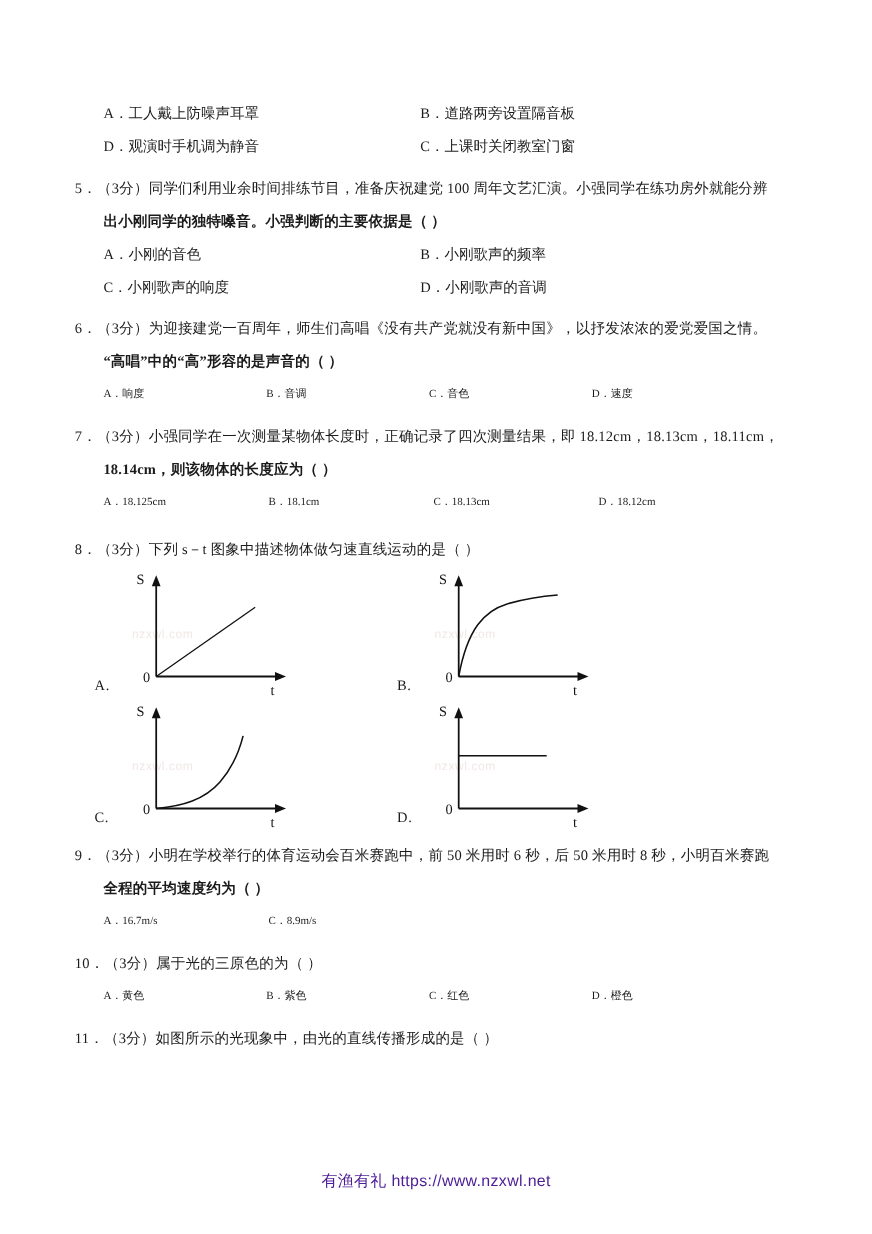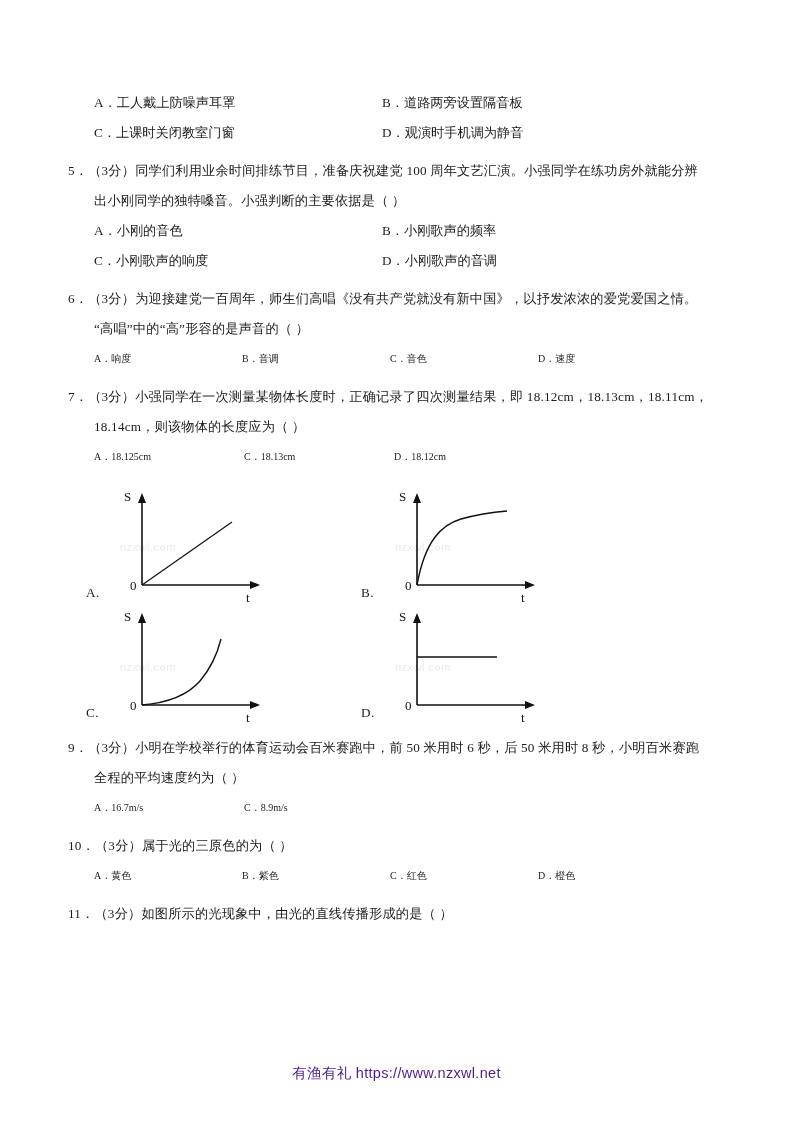--- a/index.html
+++ b/index.html
@@ -32,20 +32,21 @@
 
   
   .qline {
     font-size: 13.2px;
     line-height: 30px;
     letter-spacing: 0.2px;
     white-space: nowrap;
   }
   .qbody-indent {
     padding-left: 26px;
+    font-weight: bold;
   }
 
   .q-block {
     margin-bottom: 0px;
   }
   .spacer-sm { height: 8px; }
   .spacer-md { height: 13px; }
 
   
   .opts2 {
@@ -129,22 +130,22 @@
 
 <div class="page">
   <div class="content">
 
     <div class="q-block">
       <div class="opts2">
         <span class="opt">A．工人戴上防噪声耳罩</span>
         <span class="opt">B．道路两旁设置隔音板</span>
       </div>
       <div class="opts2">
+        <span class="opt">D．观演时手机调为静音</span>
         <span class="opt">C．上课时关闭教室门窗</span>
-        <span class="opt">D．观演时手机调为静音</span>
       </div>
     </div>
 
     <div class="spacer-sm"></div>
 
     <div class="q-block">
       <div class="qline">5．（3分）同学们利用业余时间排练节目，准备庆祝建党 100 周年文艺汇演。小强同学在练功房外就能分辨</div>
       <div class="qline qbody-indent">出小刚同学的独特嗓音。小强判断的主要依据是（      ）</div>
       <div class="opts2">
         <span class="opt">A．小刚的音色</span>
@@ -169,28 +170,30 @@
       </div>
     </div>
 
     <div class="spacer-sm"></div>
 
     <div class="q-block">
       <div class="qline">7．（3分）小强同学在一次测量某物体长度时，正确记录了四次测量结果，即 18.12cm，18.13cm，18.11cm，</div>
       <div class="qline qbody-indent">18.14cm，则该物体的长度应为（      ）</div>
       <div class="opts4 wide">
         <span class="opt">A．18.125cm</span>
+        <span class="opt">B．18.1cm</span>
         <span class="opt">C．18.13cm</span>
         <span class="opt">D．18.12cm</span>
       </div>
     </div>
 
     <div class="spacer-md"></div>
 
     <div class="q-block">
+      <div class="qline">8．（3分）下列 s－t 图象中描述物体做匀速直线运动的是（      ）</div>
 
       <div class="graph-grid">
 
         <div class="graph-row">
 
           <div class="graph-cell">
             <span class="graph-label">A.</span>
             <span class="wm-inner">nzxwl.com</span>
             <svg class="graph-svg" width="190" height="120" viewBox="0 0 190 120">
 

